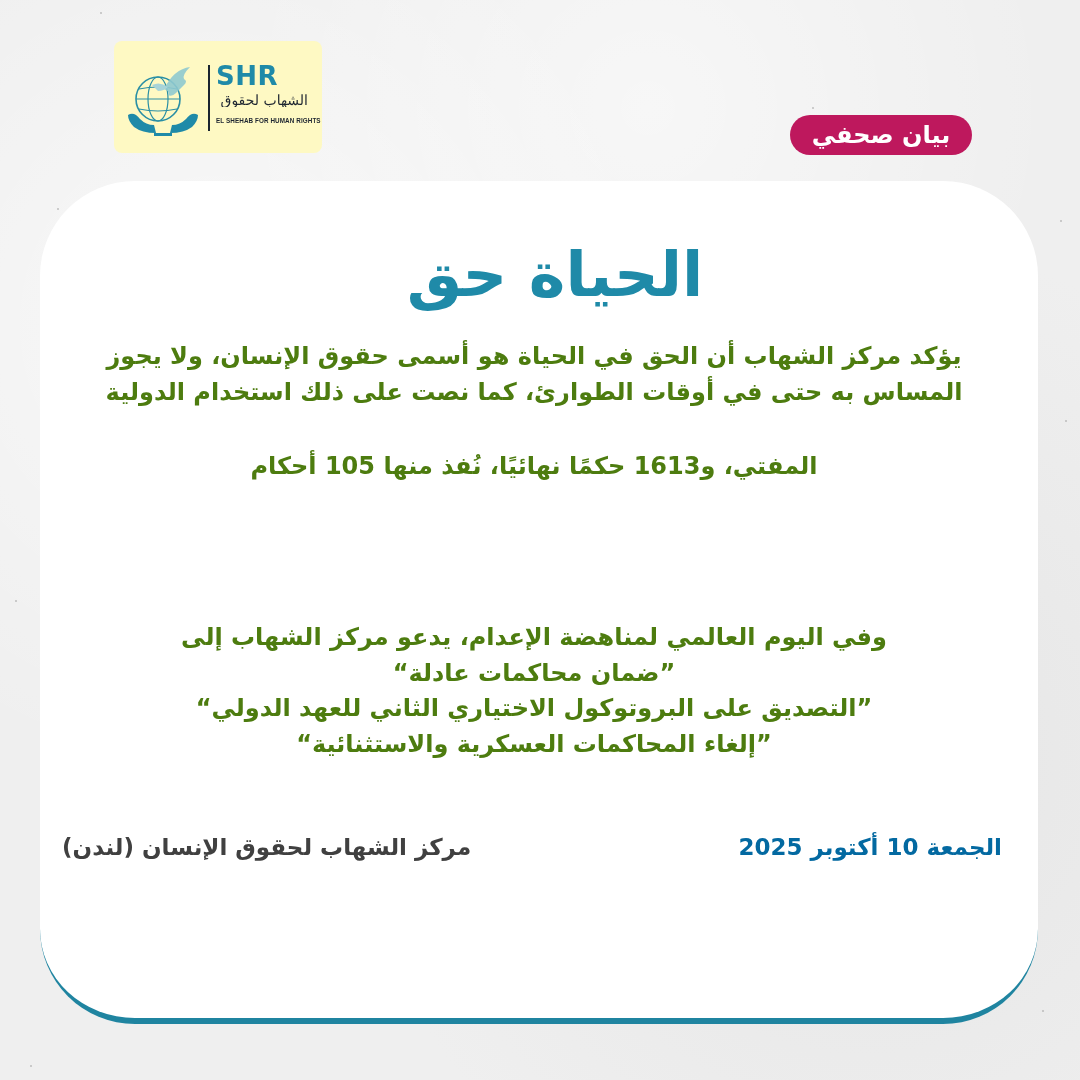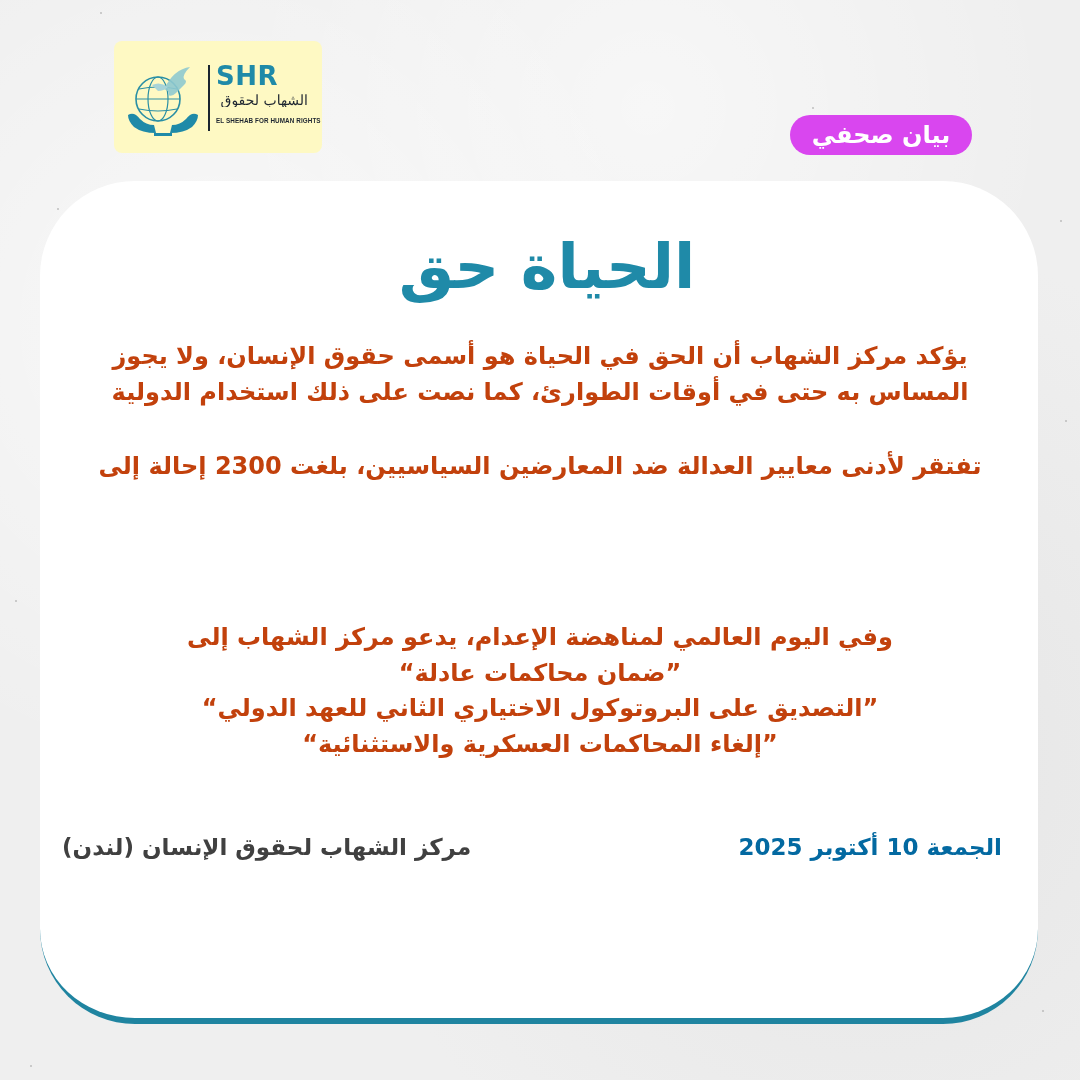--- a/index.html
+++ b/index.html
@@ -33,44 +33,44 @@
     }
     .logo-en {
       position: absolute; left: 102px; top: 76px;
       font-family: "Liberation Sans", sans-serif; font-weight: bold; font-size: 6.3px; color: #1d2530;
       white-space: nowrap; letter-spacing: 0.1px;
     }
 
     
     .badge {
       position: absolute; left: 790px; top: 115px; width: 182px; height: 40px;
-      background: #d946ef; border-radius: 20px;
+      background: #be185d; border-radius: 20px;
       display: flex; align-items: center; justify-content: center;
       color: #ffffff; font-family: "DejaVu Sans", sans-serif; font-weight: bold; font-size: 24px;
       direction: rtl;
     }
 
     
     .card {
       position: absolute; left: 40px; top: 181px; width: 998px; height: 843px;
       background: #ffffff; border-radius: 95px;
       border-bottom: 6px solid #1f84a0;
       box-sizing: border-box;
     }
 
     .title {
       position: absolute; left: 40px; top: 222px; width: 998px; text-align: center;
       font-family: "DejaVu Sans", sans-serif; font-weight: bold; font-size: 62px; color: #1f8aa8;
       direction: rtl; line-height: 1.2;
     }
 
     .para {
-      position: absolute; left: 60px; width: 960px;
+      position: absolute; left: 54px; width: 960px;
       direction: rtl; text-align: center;
-      font-family: "DejaVu Sans", sans-serif; font-weight: bold; font-size: 24px; color: #c2410c;
+      font-family: "DejaVu Sans", sans-serif; font-weight: bold; font-size: 24px; color: #4d7c0f;
       line-height: 36px;
     }
     .para div { white-space: nowrap; }
     .p1 { top: 338px; }
     .p2 { top: 448px; }
     .p3 { top: 588px; line-height: 35.5px; margin-top: 32px; }
 
     .footer-sig {
       position: absolute; left: 62px; top: 834px;
       direction: rtl; font-family: "DejaVu Sans", sans-serif; font-weight: bold; font-size: 23px; color: #404040;
@@ -115,29 +115,29 @@
   <div class="logo-divider"></div>
   <div class="logo-shr">SHR</div>
   <div class="logo-arabic">الشهاب لحقوق الإنسان</div>
   <div class="logo-en">EL SHEHAB FOR HUMAN RIGHTS</div>
 </div>
 
 <div class="badge">بيان صحفي</div>
 
 <div class="card"></div>
 
-<h1 class="title" style="margin:8px;">الحياة حق</h1>
+<h1 class="title" style="margin:16px;">الحياة حق</h1>
 
 <div class="para p1">
   <div>يؤكد مركز الشهاب أن الحق في الحياة هو أسمى حقوق الإنسان، ولا يجوز</div>
   <div>المساس به حتى في أوقات الطوارئ، كما نصت على ذلك استخدام الدولية</div>
 </div>
 
 <div class="para p2">
-  <div>تفتقر لأدنى معايير العدالة ضد المعارضين السياسيين، بلغت 2300 إحالة إلى</div>
+  <div>المفتي، و1613 حكمًا نهائيًا، نُفذ منها 105 أحكام</div>
 </div>
 
 <div class="para p3">
   <div>وفي اليوم العالمي لمناهضة الإعدام، يدعو مركز الشهاب إلى</div>
   <div>”ضمان محاكمات عادلة“</div>
   <div>”التصديق على البروتوكول الاختياري الثاني للعهد الدولي“</div>
   <div>”إلغاء المحاكمات العسكرية والاستثنائية“</div>
 </div>
 
 <div class="footer-date">الجمعة 10 أكتوبر 2025</div>

